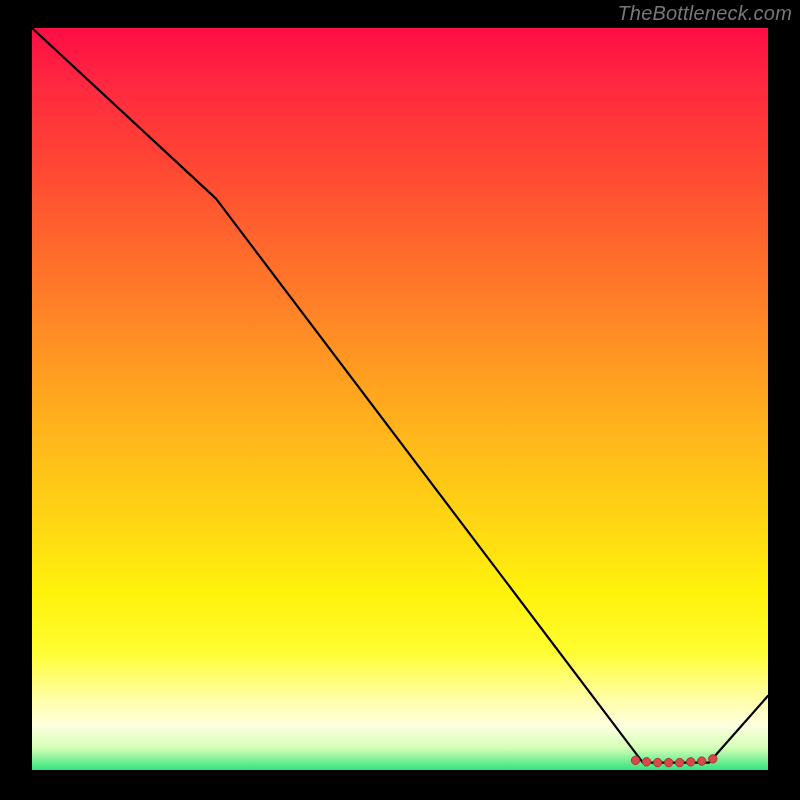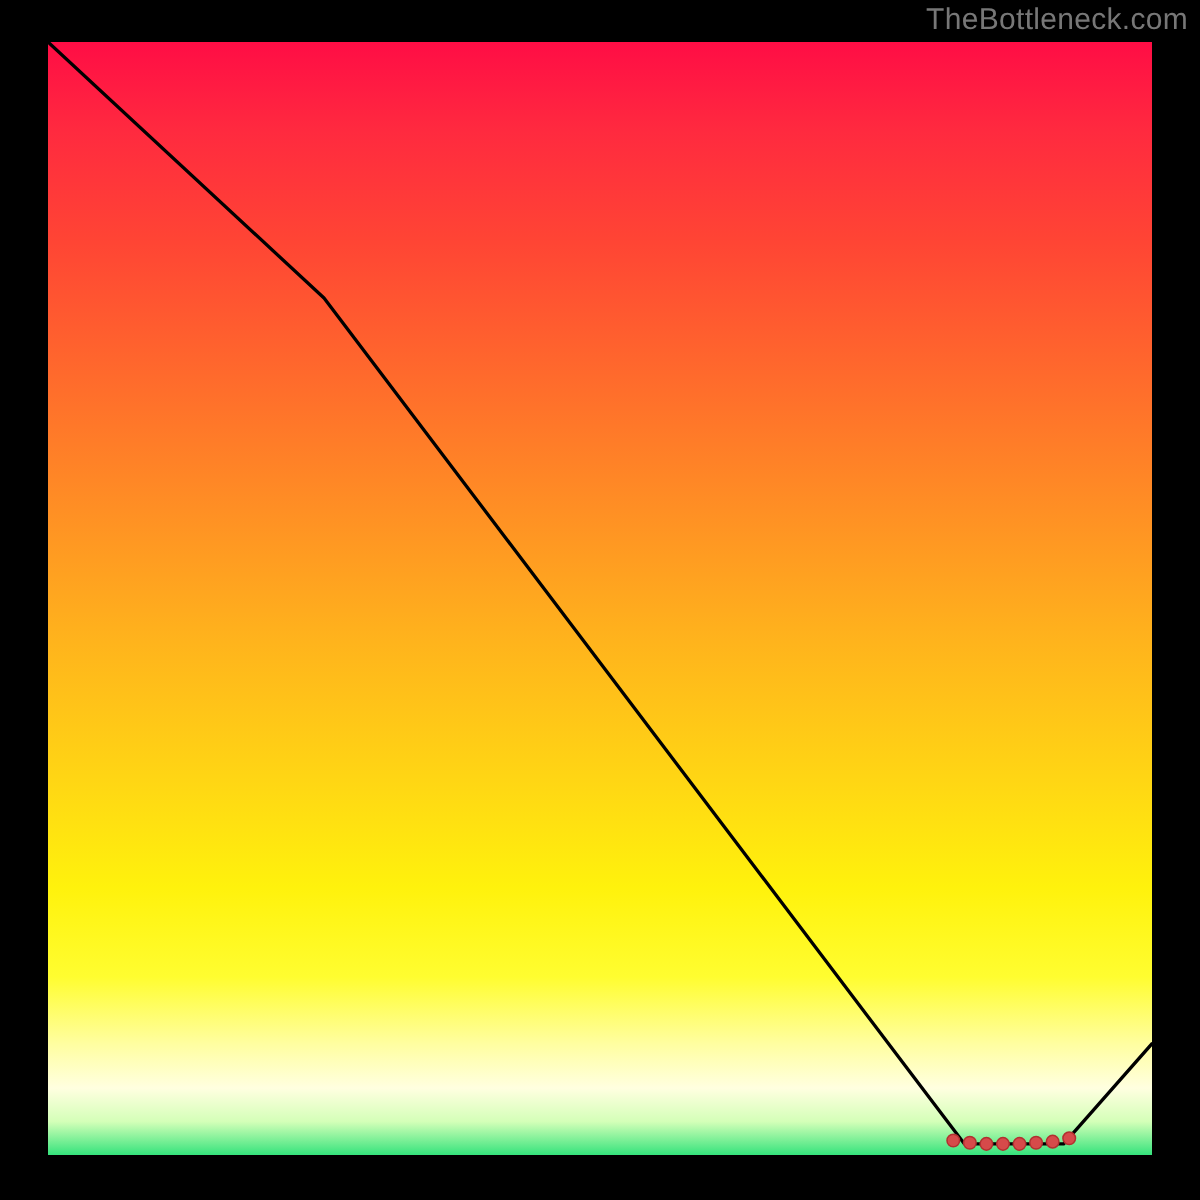--- a/index.html
+++ b/index.html
@@ -8,20 +8,21 @@
     width: 800px;
     height: 800px;
     background: #000;
     font-family: Arial, Helvetica, sans-serif;
     overflow: hidden;
   }
   .wrap {
     position: relative;
     width: 800px;
     height: 800px;
+    font-style: italic;
   }
   .attribution {
     position: absolute;
     top: 2px;
     right: 8px;
     color: #777;
     font-size: 20px;
     font-weight: 500;
     letter-spacing: 0.2px;
     z-index: 10;

